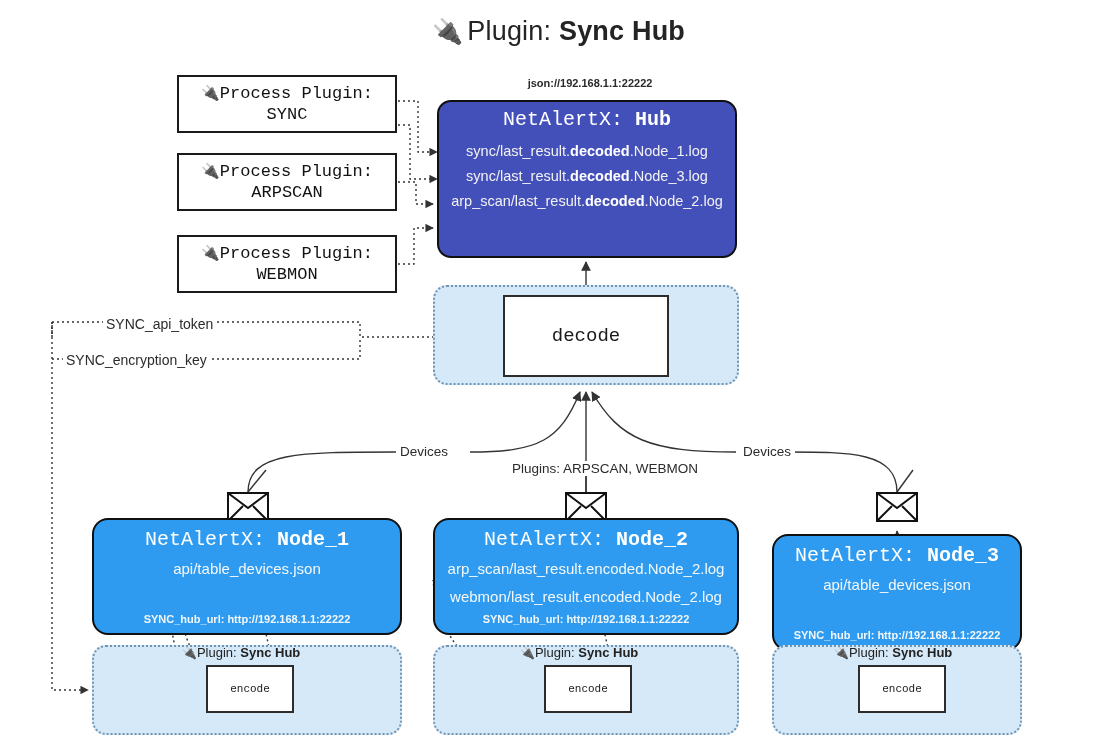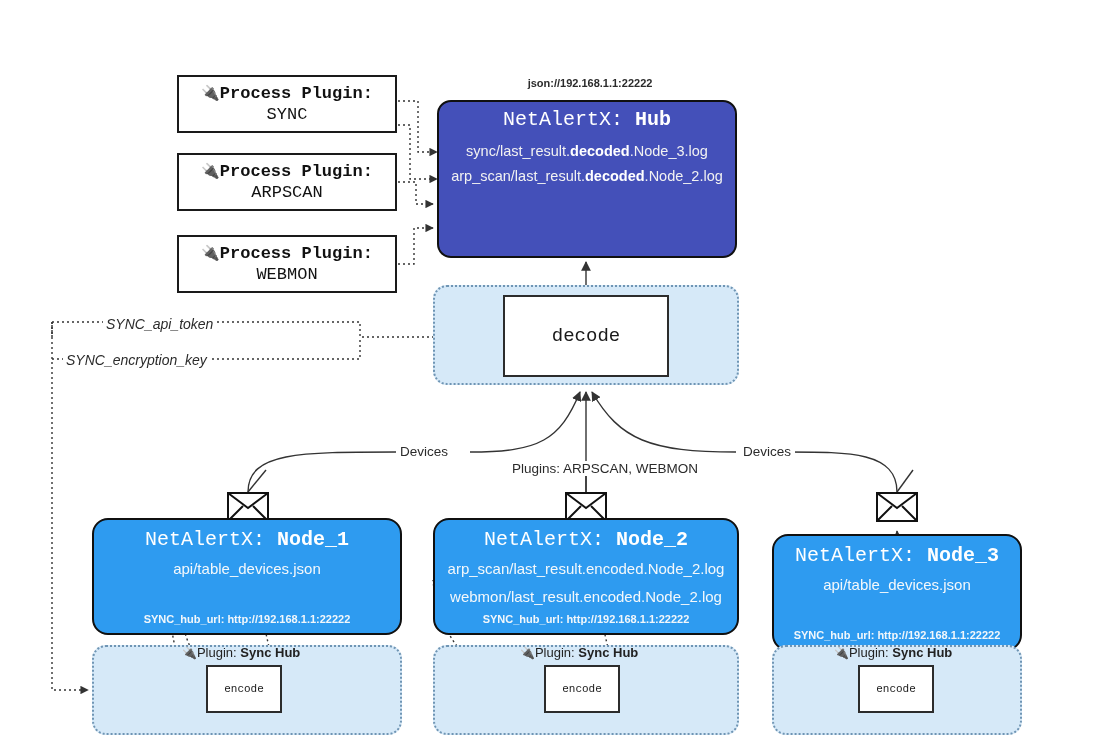--- a/index.html
+++ b/index.html
@@ -49,21 +49,21 @@
     border: 2px solid #1a1a1a;
     font-family: "Liberation Mono", monospace;
     font-size: 17px;
     color: #111111;
     display: flex;
     flex-direction: column;
     align-items: center;
     justify-content: center;
     line-height: 1.25;
   }
-  .proc-box .l1 { display: block; white-space: nowrap; font-weight: bold; }
+  .proc-box .l1 { display: block; white-space: nowrap; }
   .proc-box .l2 { display: block; }
   .proc-box .plug { font-family: "DejaVu Sans", sans-serif; font-size: 15px; }
 
   
   #hub-url {
     top: 77px; left: 440px; width: 300px;
     text-align: center;
     font-size: 11px;
     font-weight: bold;
     color: #2b2b2b;
@@ -113,21 +113,20 @@
     color: #1a1a1a;
   }
 
   
   .param-label {
     font-size: 14px;
     color: #2b2b2b;
     background: #ffffff;
     padding: 0 3px;
     white-space: nowrap;
-    font-style: italic;
   }
   #param-api-token { top: 316px; left: 103px; }
   #param-enc-key { top: 352px; left: 63px; }
 
   
   .edge-label {
     font-size: 13.5px;
     color: #2b2b2b;
     background: #ffffff;
     padding: 0 4px;
@@ -180,21 +179,21 @@
     border-radius: 14px;
     top: 645px;
     height: 90px;
   }
   #encode-container-1 { left: 92px;  width: 310px; }
   #encode-container-2 { left: 433px; width: 306px; }
   #encode-container-3 { left: 772px; width: 250px; }
 
   .encode-box {
     top: 665px;
-    width: 76px; height: 48px;
+    width: 88px; height: 48px;
     background: #ffffff;
     border: 2px solid #2c2c2c;
     display: flex; align-items: center; justify-content: center;
     font-family: "Liberation Mono", monospace;
     font-size: 11px;
     color: #1a1a1a;
   }
   #encode-box-1 { left: 206px; }
   #encode-box-2 { left: 544px; }
   #encode-box-3 { left: 858px; }
@@ -265,20 +264,24 @@
       <path d="M 544 688 C 500 688, 440 660, 433 580" stroke-dasharray="2,3" marker-start="url(#arrowDot)"></path>
       <path d="M 586 531 C 590 570, 608 650, 620 700" stroke-dasharray="2,3" marker-start="url(#arrowDot)"></path>
       <path d="M 622 688 C 640 688, 648 670, 648 650" stroke-dasharray="2,3"></path>
 
       <path d="M 858 688 C 820 688, 806 640, 808 578" stroke-dasharray="2,3" marker-start="url(#arrowDot)"></path>
       <path d="M 897 531 C 900 570, 930 650, 940 688" stroke-dasharray="2,3" marker-start="url(#arrowDot)"></path>
       <path d="M 938 688 C 956 688, 960 666, 960 648" stroke-dasharray="2,3"></path>
     </g>
   </svg>
 
+  <div class="abs" id="page-title">
+    <span class="plug">🔌</span><span>Plugin:</span>
+    <span class="strong">Sync Hub</span>
+  </div>
 
   <div class="abs proc-box" style="top:75px;left:177px;">
     <span class="l1"><span class="plug">🔌</span><span>Process Plugin:</span></span>
     <span class="l2">SYNC</span>
   </div>
 
   <div class="abs proc-box" style="top:153px;left:177px;">
     <span class="l1"><span class="plug">🔌</span><span>Process Plugin:</span></span>
     <span class="l2">ARPSCAN</span>
   </div>
@@ -287,20 +290,23 @@
     <span class="l1"><span class="plug">🔌</span><span>Process Plugin:</span></span>
     <span class="l2">WEBMON</span>
   </div>
 
   <div class="abs" id="hub-url">json://192.168.1.1:22222</div>
 
   <div class="abs" id="hub-box">
     <div class="hub-title">
       <span>NetAlertX:</span>
       <span class="strong">Hub</span>
+    </div>
+    <div class="hub-line">
+      <span>sync/last_result.</span><b>decoded</b><span>.Node_1.log</span>
     </div>
     <div class="hub-line">
       <span>sync/last_result.</span><b>decoded</b><span>.Node_3.log</span>
     </div>
     <div class="hub-line">
       <span>arp_scan/last_result.</span><b>decoded</b><span>.Node_2.log</span>
     </div>
   </div>
 
   <div class="abs" id="decode-container"></div>

